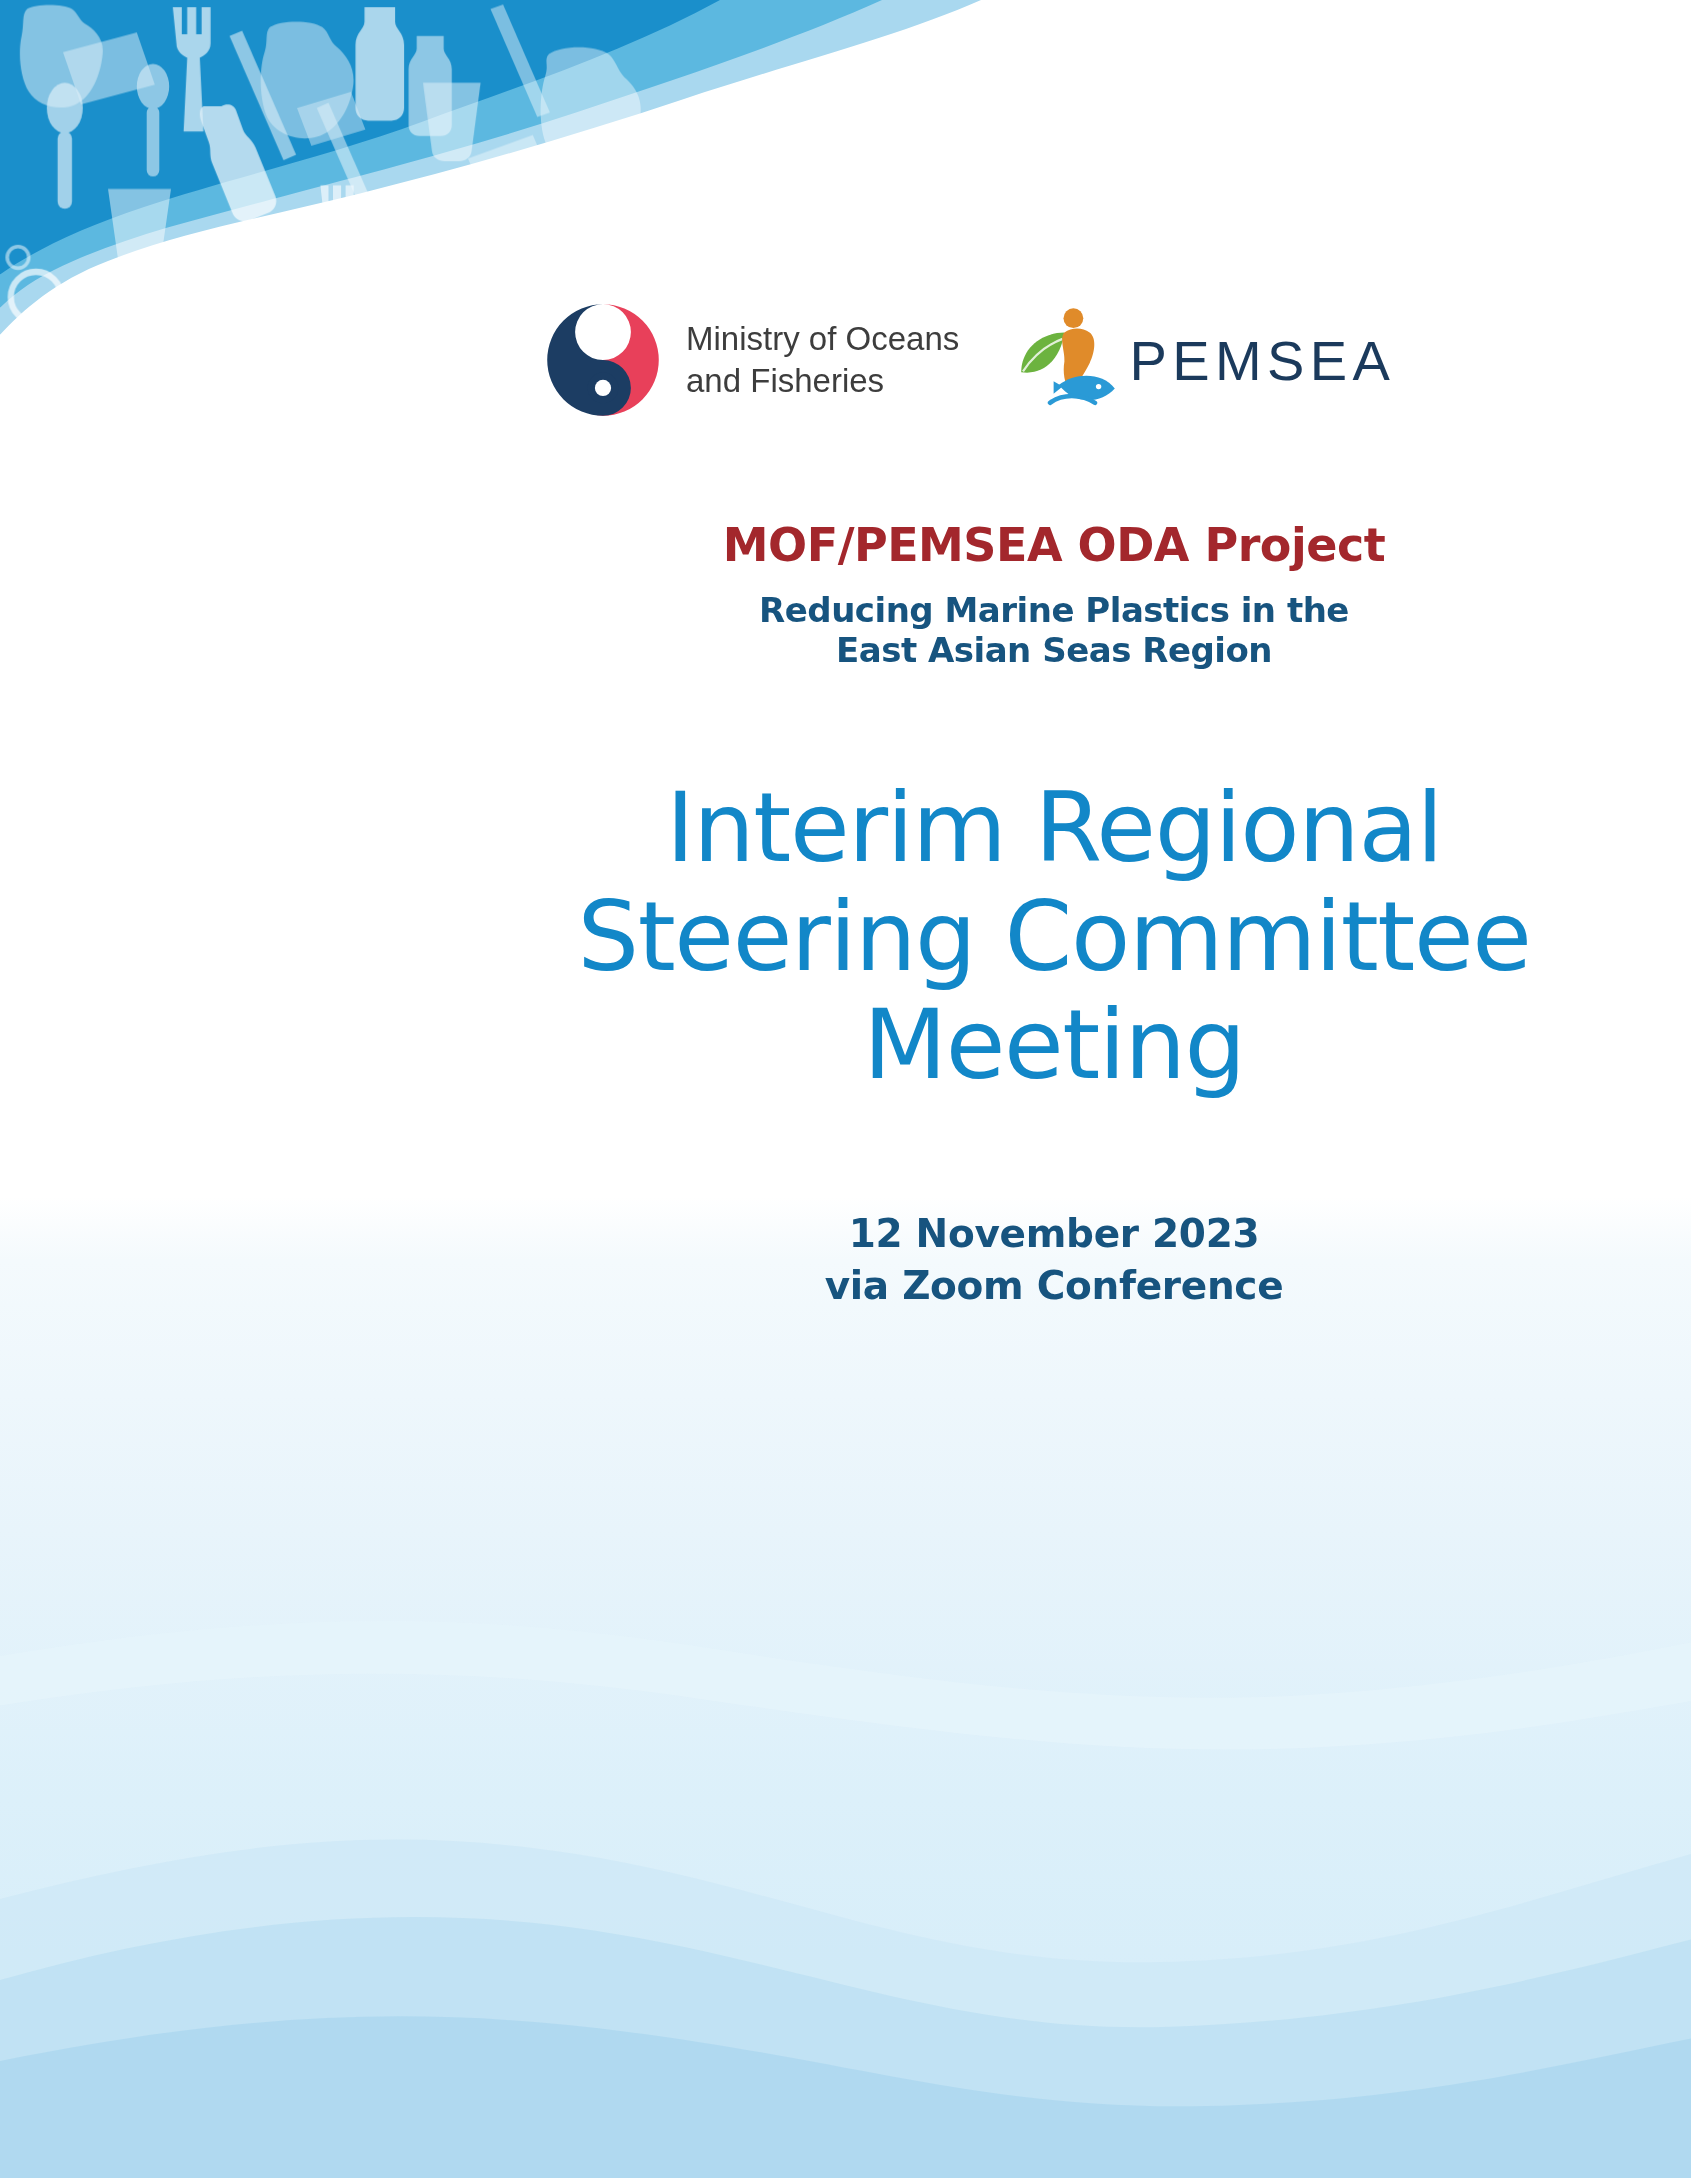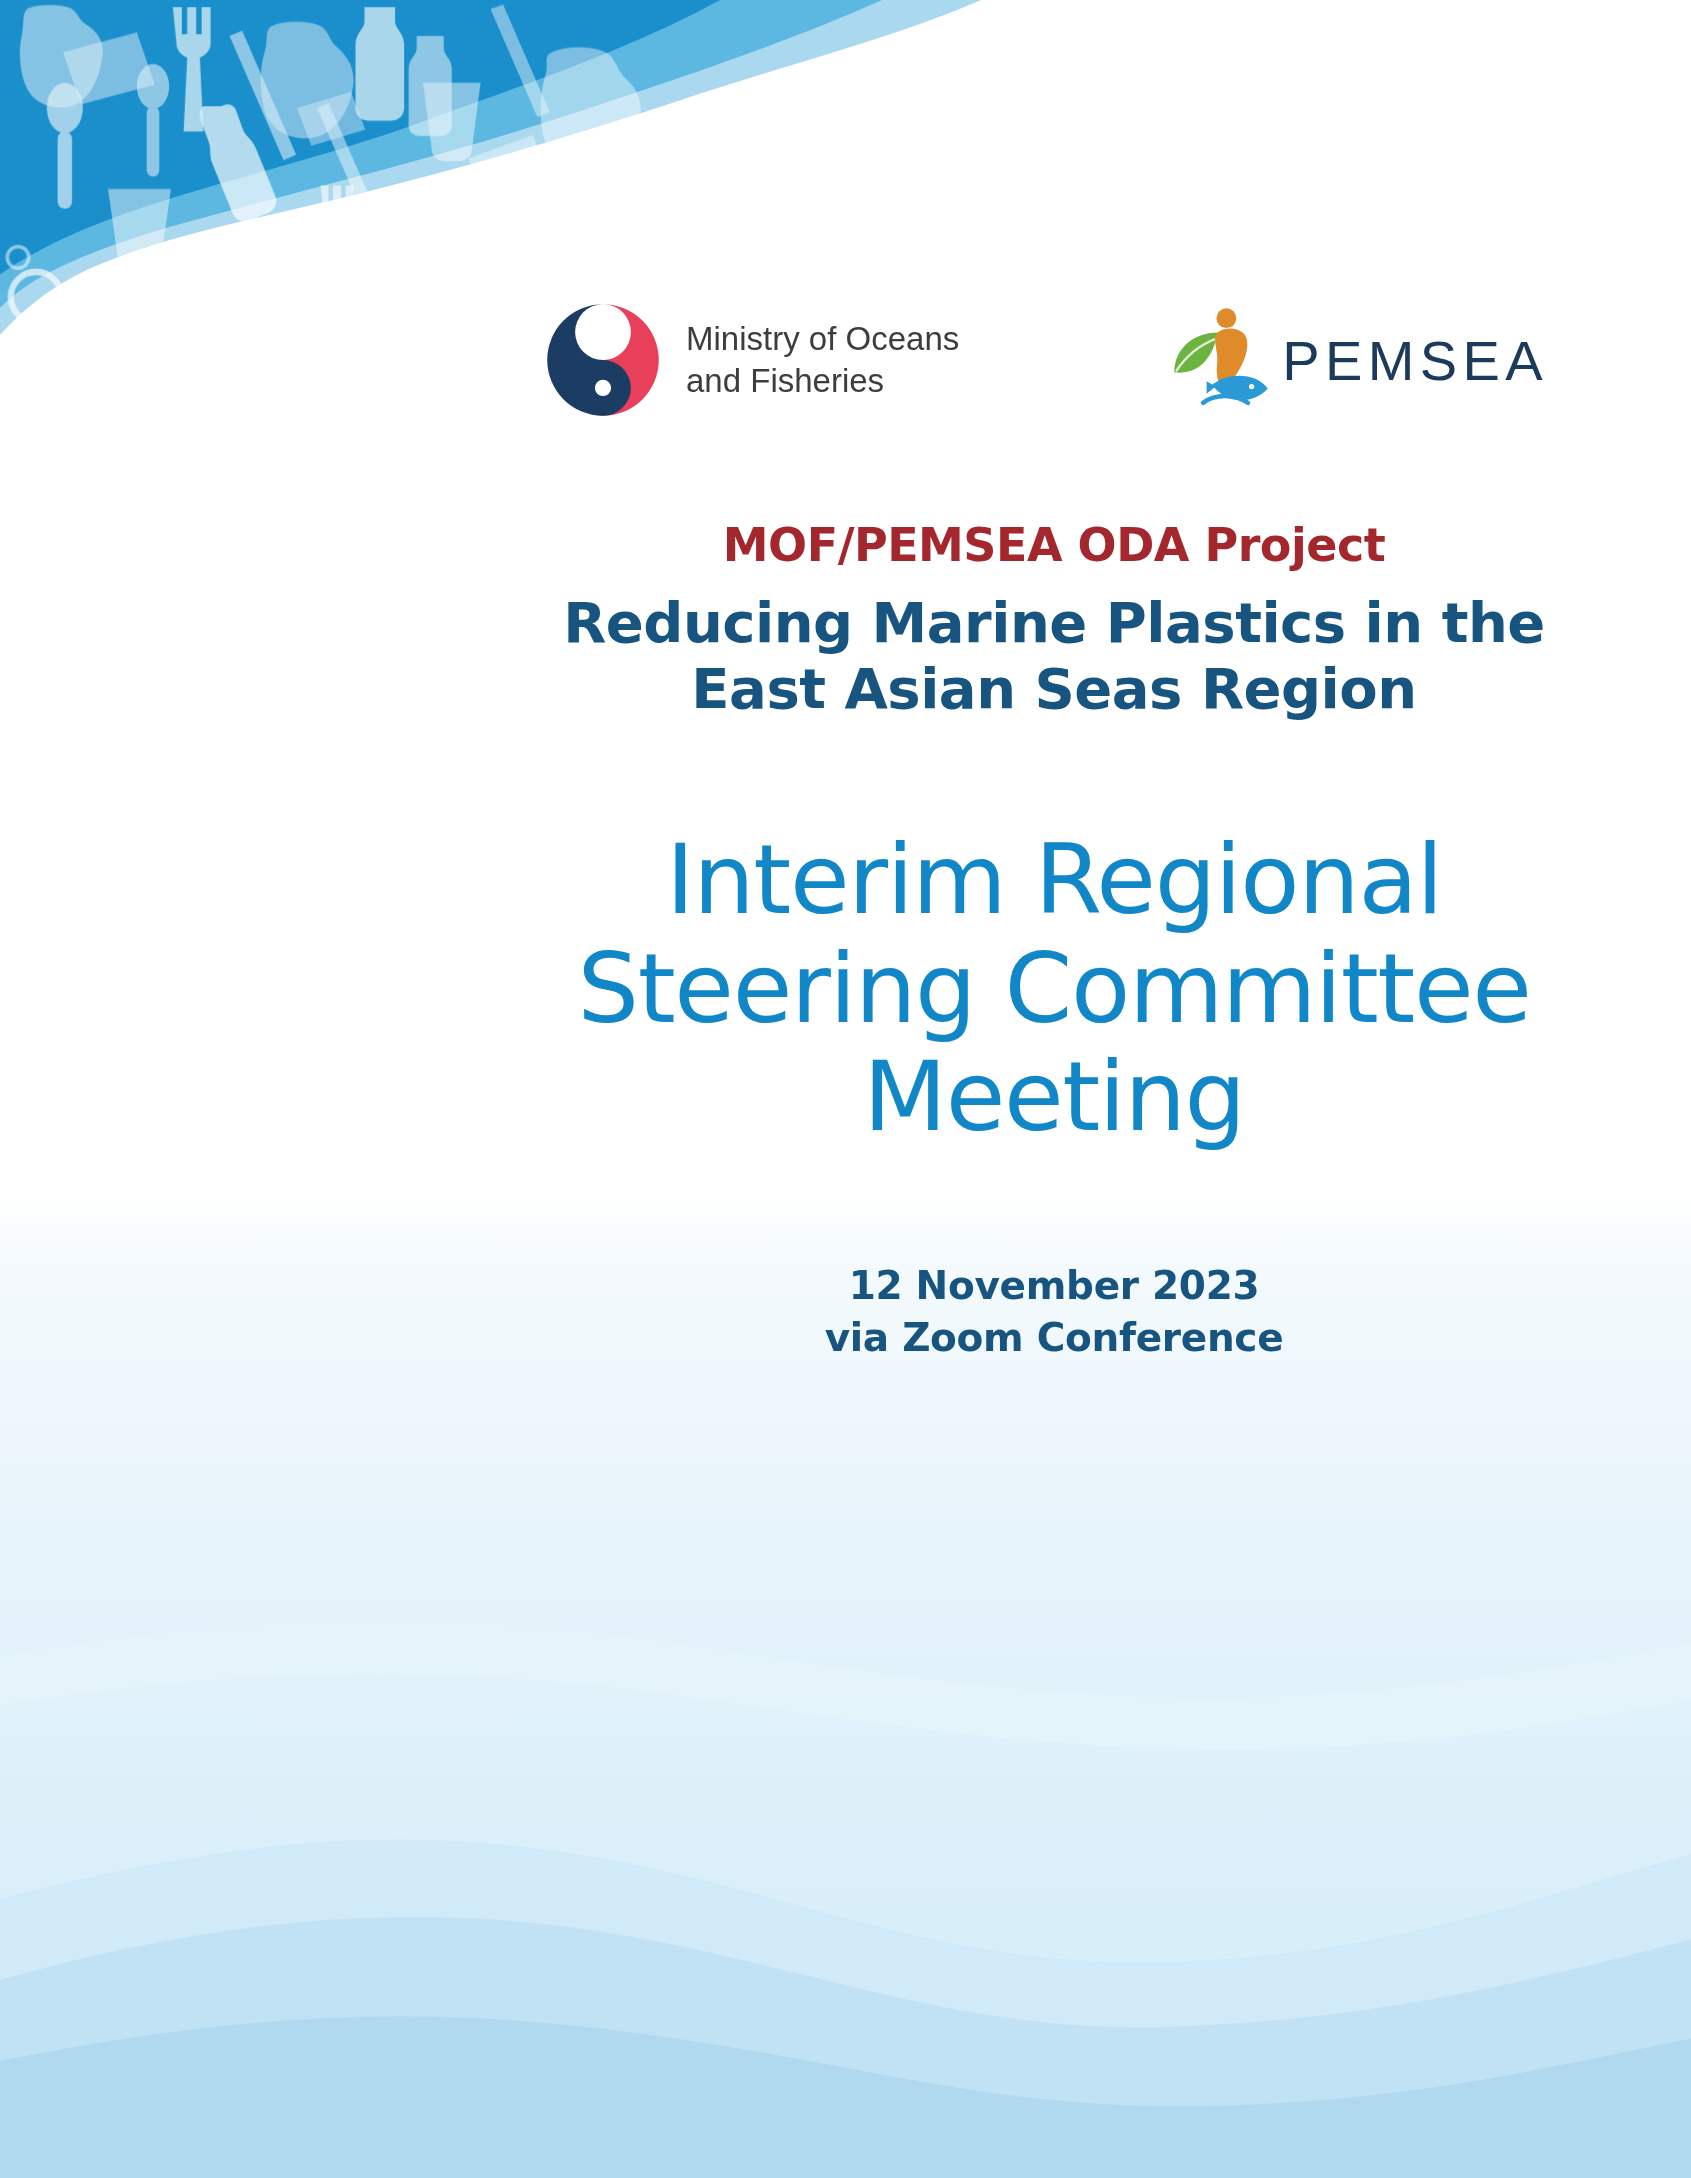--- a/index.html
+++ b/index.html
@@ -52,22 +52,21 @@
   
   .logo-row {
     position: absolute;
     left: 540px;
     top: 288px;
     width: 1008px;
     height: 144px;
     z-index: 4;
     display: flex;
     align-items: center;
-    gap: 42px;
-    justify-content: space-between;
+    gap: 55px;
   }
   .logo-mof {
     display: flex;
     align-items: center;
     gap: 20px;
   }
   .logo-mof-mark {
     width: 126px;
     height: 126px;
     flex: 0 0 auto;
@@ -111,21 +110,21 @@
     font-family: "DejaVu Sans", sans-serif;
     font-weight: bold;
     font-size: 46px;
     color: #a3272c;
     letter-spacing: -0.5px;
     margin: 0 0 18px 0;
   }
   .project-subtitle {
     font-family: "DejaVu Sans", sans-serif;
     font-weight: bold;
-    font-size: 56px;
+    font-size: 34px;
     line-height: 1.18;
     color: #17547f;
     letter-spacing: -0.5px;
     margin: 0;
     white-space: pre-line;
   }
   .main-title {
     font-family: "DejaVu Sans", sans-serif;
     font-weight: normal;
     font-size: 97px;

